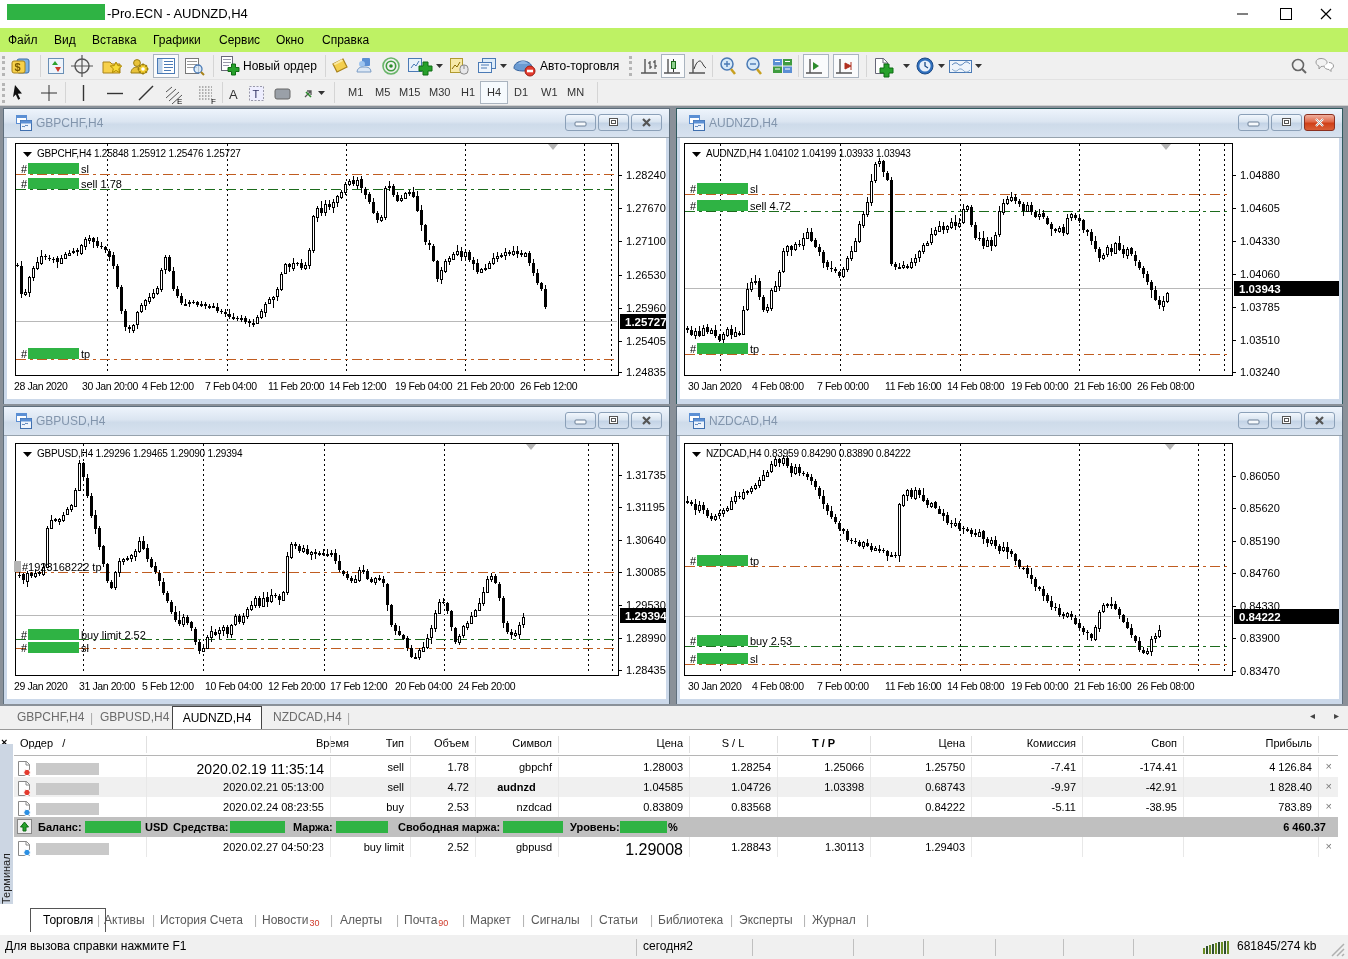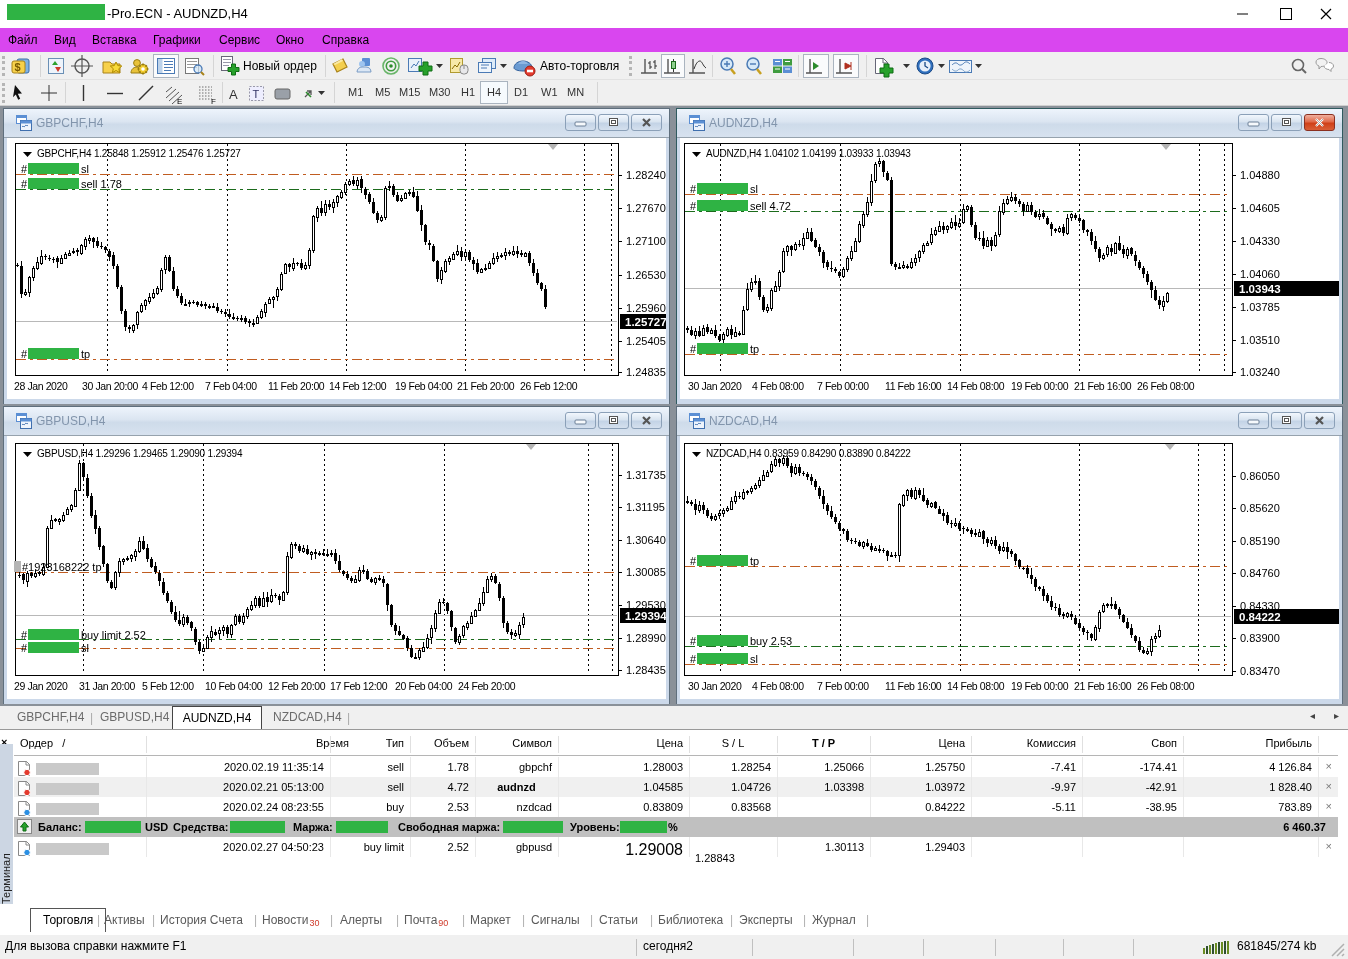--- a/index.html
+++ b/index.html
@@ -4,21 +4,21 @@
 *{margin:0;padding:0;box-sizing:border-box}
 html,body{width:1348px;height:959px;overflow:hidden;background:#fff;
  font-family:"Liberation Sans",sans-serif;-webkit-font-smoothing:antialiased}
 .abs{position:absolute}
 #app{position:relative;width:1348px;height:959px;background:#f0f0f0}
 
 #titlebar{position:absolute;left:0;top:0;width:1348px;height:28px;background:#fff}
 #titlebar .green{position:absolute;left:7px;top:4px;width:98px;height:16px;background:#2fb344}
 #titlebar .txt{position:absolute;left:107px;top:6px;font-size:13px;color:#000}
 
-#menubar{position:absolute;left:0;top:28px;width:1348px;height:24px;background:#d946ef;font-size:12px;color:#000}
+#menubar{position:absolute;left:0;top:28px;width:1348px;height:24px;background:#bef264;font-size:12px;color:#000}
 #menubar span{position:absolute;top:5px}
 
 #tb1{position:absolute;left:0;top:52px;width:1348px;height:28px;background:#f0f0f0;border-bottom:1px solid #e2e2e2}
 #tb2{position:absolute;left:0;top:80px;width:1348px;height:26px;background:#f0f0f0;border-bottom:1px solid #cfcfcf}
 .grip{position:absolute;width:3px;border-left:3px dotted #b5b5b5}
 .vsep{position:absolute;width:1px;background:#d5d5d5}
 .tbtxt{position:absolute;font-size:12px;color:#000}
 .tftxt{position:absolute;font-size:11px;color:#333}
 .pressed{position:absolute;border:1px solid #aab4bf;background:#fafbfc}
 
@@ -845,21 +845,21 @@
           <path d="M1318.5 3V20" stroke="#e0e0e0"></path>
           <path d="M14 22.5H1338" stroke="#b5b5b5"></path>
         </svg>
       </div>
       <div class="abs" style="left:14px;top:27px;width:1324px;height:20px;background:#fff">
         <div class="abs" style="left:3px;top:2px"><span class="ricon"><svg width="16" height="16" style="position:absolute;left:0;top:0">
               <path d="M1.5 .5h8l3 3v11h-11z" fill="#fff" stroke="#888"></path>
               <path d="M9 0v4h4" fill="none" stroke="#888"></path>
               <circle cx="10" cy="11.5" r="3.2" fill="#e33b2e" stroke="#fff"></circle>
             </svg></span><span class="greybox" style="width:63px;margin-left:2px"></span></div>
-        <div class="abs" style="left:132px;width:184px;top:0;height:20px;text-align:right;font-weight:normal;padding:4px 6px 0 6px;font-size:11px;color:#000;">2020.02.19 11:35:14</div>
+        <div class="abs" style="left:132px;width:184px;top:0;height:20px;text-align:right;font-weight:normal;padding:4px 6px 0 6px;font-size:14px;color:#000;">2020.02.19 11:35:14</div>
         <div class="abs" style="left:316px;width:80px;top:0;height:20px;text-align:right;font-weight:normal;padding:4px 6px 0 6px;font-size:11px;color:#000;">sell</div>
         <div class="abs" style="left:396px;width:65px;top:0;height:20px;text-align:right;font-weight:normal;padding:4px 6px 0 6px;font-size:11px;color:#000;">1.78</div>
         <div class="abs" style="left:461px;width:83px;top:0;height:20px;text-align:right;font-weight:normal;padding:4px 6px 0 6px;font-size:11px;color:#000;">gbpchf</div>
         <div class="abs" style="left:544px;width:131px;top:0;height:20px;text-align:right;font-weight:normal;padding:4px 6px 0 6px;font-size:11px;color:#000;">1.28003</div>
         <div class="abs" style="left:675px;width:88px;top:0;height:20px;text-align:right;font-weight:normal;padding:4px 6px 0 6px;font-size:11px;color:#000;">1.28254</div>
         <div class="abs" style="left:763px;width:93px;top:0;height:20px;text-align:right;font-weight:normal;padding:4px 6px 0 6px;font-size:11px;color:#000;">1.25066</div>
         <div class="abs" style="left:856px;width:101px;top:0;height:20px;text-align:right;font-weight:normal;padding:4px 6px 0 6px;font-size:11px;color:#000;">1.25750</div>
         <div class="abs" style="left:957px;width:111px;top:0;height:20px;text-align:right;font-weight:normal;padding:4px 6px 0 6px;font-size:11px;color:#000;">-7.41</div>
         <div class="abs" style="left:1068px;width:101px;top:0;height:20px;text-align:right;font-weight:normal;padding:4px 6px 0 6px;font-size:11px;color:#000;">-174.41</div>
         <div class="abs" style="left:1169px;width:135px;top:0;height:20px;text-align:right;font-weight:normal;padding:4px 6px 0 6px;font-size:11px;color:#000;">4 126.84</div>
@@ -871,21 +871,21 @@
               <path d="M9 0v4h4" fill="none" stroke="#888"></path>
               <circle cx="10" cy="11.5" r="3.2" fill="#e33b2e" stroke="#fff"></circle>
             </svg></span><span class="greybox" style="width:63px;margin-left:2px"></span></div>
         <div class="abs" style="left:132px;width:184px;top:0;height:20px;text-align:right;font-weight:normal;padding:4px 6px 0 6px;font-size:11px;color:#000;">2020.02.21 05:13:00</div>
         <div class="abs" style="left:316px;width:80px;top:0;height:20px;text-align:right;font-weight:normal;padding:4px 6px 0 6px;font-size:11px;color:#000;">sell</div>
         <div class="abs" style="left:396px;width:65px;top:0;height:20px;text-align:right;font-weight:normal;padding:4px 6px 0 6px;font-size:11px;color:#000;">4.72</div>
         <div class="abs" style="left:461px;width:83px;top:0;height:20px;text-align:center;font-weight:bold;padding:4px 6px 0 6px;font-size:11px;color:#000;">audnzd</div>
         <div class="abs" style="left:544px;width:131px;top:0;height:20px;text-align:right;font-weight:normal;padding:4px 6px 0 6px;font-size:11px;color:#000;">1.04585</div>
         <div class="abs" style="left:675px;width:88px;top:0;height:28px;text-align:right;font-weight:normal;padding:4px 6px 0 6px;font-size:11px;color:#000;">1.04726</div>
         <div class="abs" style="left:763px;width:93px;top:0;height:20px;text-align:right;font-weight:normal;padding:4px 6px 0 6px;font-size:11px;color:#000;">1.03398</div>
-        <div class="abs" style="left:856px;width:101px;top:0;height:20px;text-align:right;font-weight:normal;padding:4px 6px 0 6px;font-size:11px;color:#000;">1.03972</div>
+        <div class="abs" style="left:856px;width:101px;top:0;height:20px;text-align:right;font-weight:normal;padding:4px 6px 0 6px;font-size:11px;color:#000;">0.68743</div>
         <div class="abs" style="left:957px;width:111px;top:0;height:20px;text-align:right;font-weight:normal;padding:4px 6px 0 6px;font-size:11px;color:#000;">-9.97</div>
         <div class="abs" style="left:1068px;width:101px;top:0;height:20px;text-align:right;font-weight:normal;padding:4px 6px 0 6px;font-size:11px;color:#000;">-42.91</div>
         <div class="abs" style="left:1169px;width:135px;top:0;height:20px;text-align:right;font-weight:normal;padding:4px 6px 0 6px;font-size:11px;color:#000;">1 828.40</div>
         <div class="abs" style="right:6px;top:3px;color:#777;font-size:11px">×</div>
       </div>
       <div class="abs" style="left:14px;top:67px;width:1324px;height:20px;background:#fff">
         <div class="abs" style="left:3px;top:2px"><span class="ricon"><svg width="16" height="16" style="position:absolute;left:0;top:0">
               <path d="M1.5 .5h8l3 3v11h-11z" fill="#fff" stroke="#888"></path>
               <path d="M9 0v4h4" fill="none" stroke="#888"></path>
               <circle cx="10" cy="11.5" r="3.2" fill="#2b8fe3" stroke="#fff"></circle>
@@ -926,21 +926,21 @@
         <div class="abs" style="left:3px;top:2px"><span class="ricon"><svg width="16" height="16" style="position:absolute;left:0;top:0">
               <path d="M1.5 .5h8l3 3v11h-11z" fill="#fff" stroke="#888"></path>
               <path d="M9 0v4h4" fill="none" stroke="#888"></path>
               <circle cx="10" cy="11.5" r="3.2" fill="#2b8fe3" stroke="#fff"></circle>
             </svg></span><span class="greybox" style="width:73px;margin-left:2px"></span></div>
         <div class="abs" style="left:132px;width:184px;top:0;height:20px;text-align:right;font-weight:normal;padding:4px 6px 0 6px;font-size:11px;color:#000;">2020.02.27 04:50:23</div>
         <div class="abs" style="left:316px;width:80px;top:0;height:20px;text-align:right;font-weight:normal;padding:4px 6px 0 6px;font-size:11px;color:#000;">buy limit</div>
         <div class="abs" style="left:396px;width:65px;top:0;height:20px;text-align:right;font-weight:normal;padding:4px 6px 0 6px;font-size:11px;color:#000;">2.52</div>
         <div class="abs" style="left:461px;width:83px;top:0;height:20px;text-align:right;font-weight:normal;padding:4px 6px 0 6px;font-size:11px;color:#000;">gbpusd</div>
         <div class="abs" style="left:544px;width:131px;top:0;height:20px;text-align:right;font-weight:normal;padding:4px 6px 0 6px;font-size:16px;color:#000;">1.29008</div>
-        <div class="abs" style="left:675px;width:88px;top:0;height:20px;font-weight:normal;padding:4px 6px 0 6px;font-size:11px;color:#000;margin-top:11px;">1.28843</div>
+        <div class="abs" style="left:675px;width:88px;top:0;height:20px;text-align:right;font-weight:normal;padding:4px 6px 0 6px;font-size:11px;color:#000;">1.28843</div>
         <div class="abs" style="left:763px;width:93px;top:0;height:20px;text-align:right;font-weight:normal;padding:4px 6px 0 6px;font-size:11px;color:#000;">1.30113</div>
         <div class="abs" style="left:856px;width:101px;top:0;height:20px;text-align:right;font-weight:normal;padding:4px 6px 0 6px;font-size:11px;color:#000;">1.29403</div>
         <div class="abs" style="left:957px;width:111px;top:0;height:20px;text-align:right;font-weight:normal;padding:4px 6px 0 6px;font-size:11px;color:#000;"></div>
         <div class="abs" style="left:1068px;width:101px;top:0;height:20px;text-align:right;font-weight:normal;padding:4px 6px 0 6px;font-size:11px;color:#000;"></div>
         <div class="abs" style="left:1169px;width:135px;top:0;height:20px;text-align:right;font-weight:normal;padding:4px 6px 0 6px;font-size:11px;color:#000;"></div>
         <div class="abs" style="right:6px;top:3px;color:#777;font-size:11px">×</div>
       </div>
       <svg class="abs" style="left:0;top:27px" width="1348" height="60">
         <path d="M146.5 0V60" stroke="#e8e8e8"></path>
         <path d="M330.5 0V60" stroke="#e8e8e8"></path>

